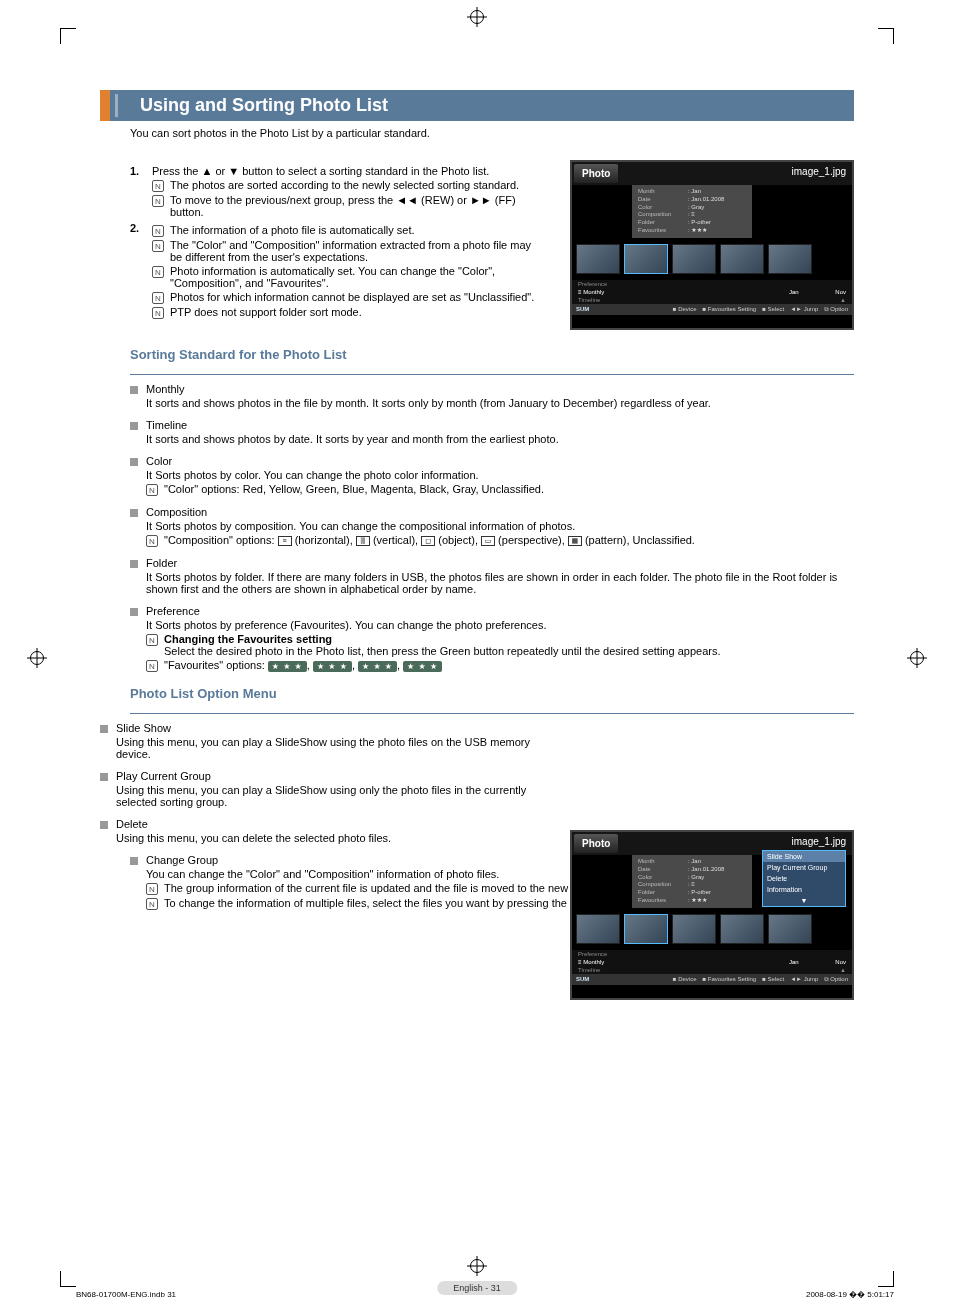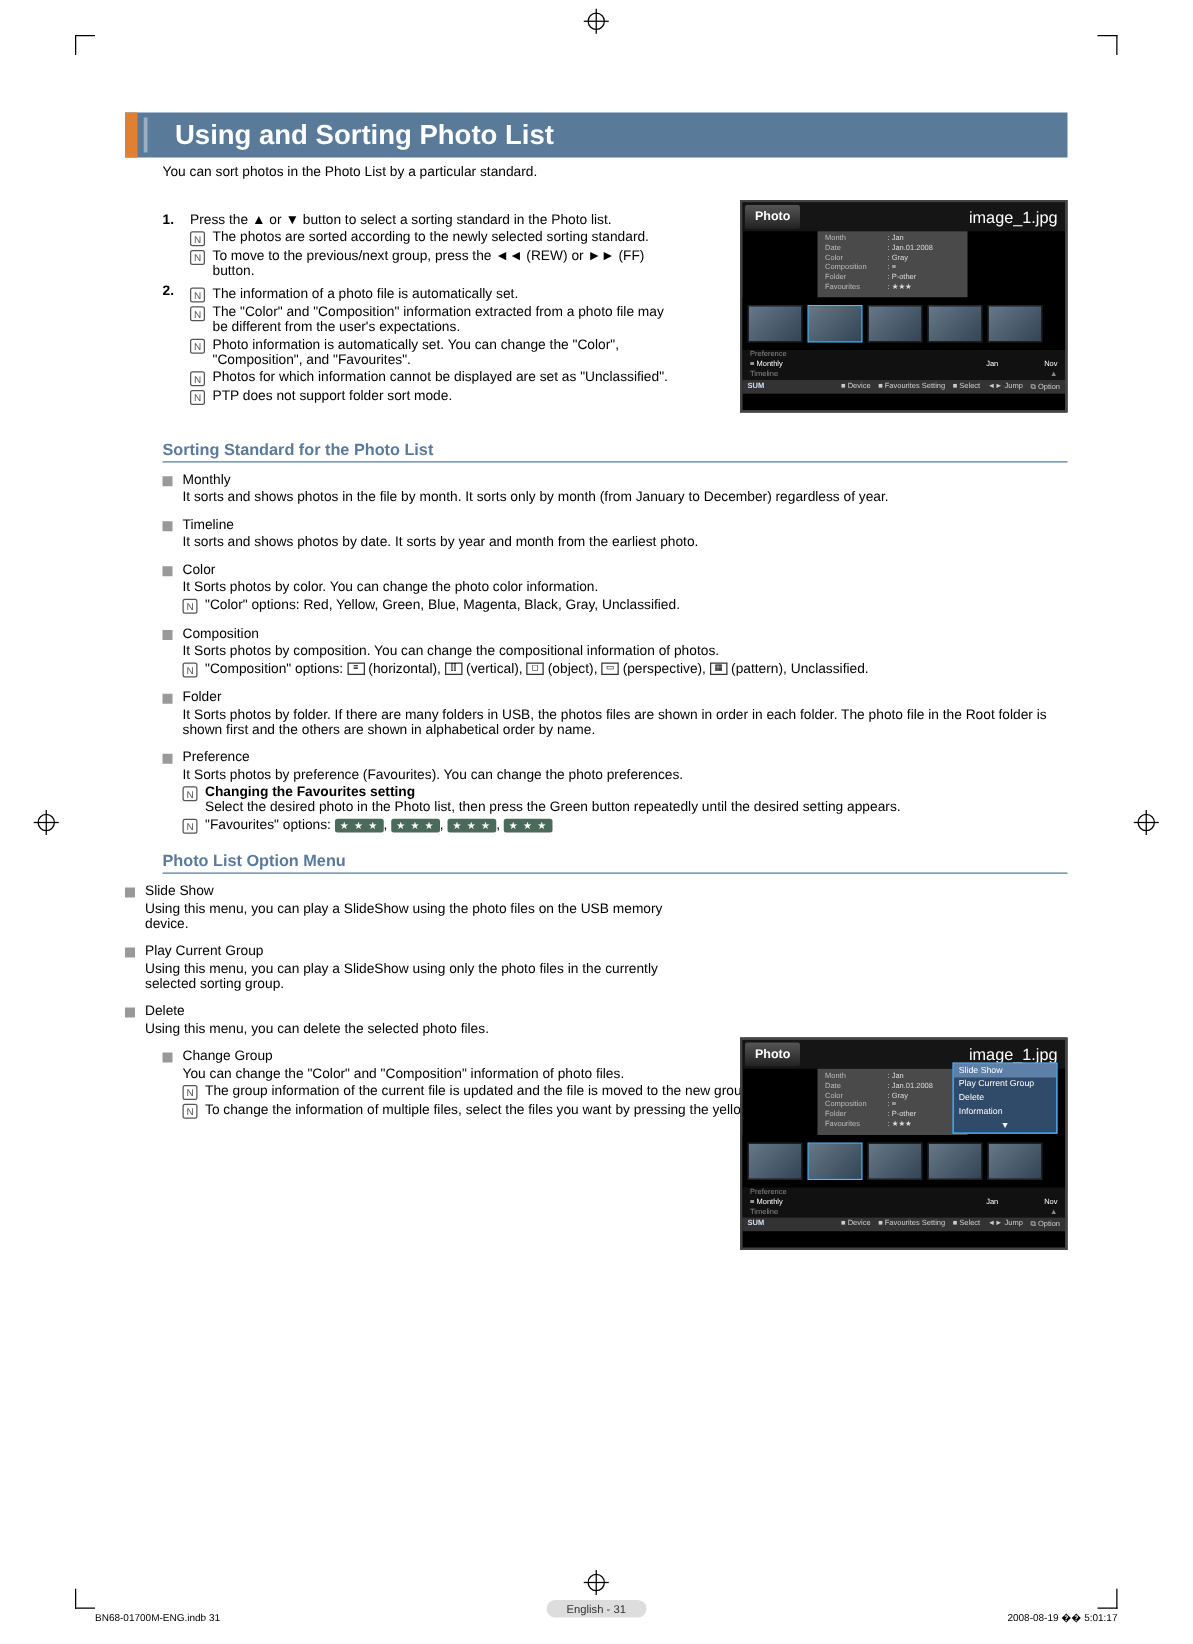--- a/index.html
+++ b/index.html
@@ -30,65 +30,65 @@
   .reg-mark::before, .reg-mark::after { content: ""; position: absolute; background: #000; }
   .reg-mark::before { width: 20px; height: 1px; top: 50%; left: -4px; transform: translateY(-50%); }
   .reg-mark::after { width: 1px; height: 20px; left: 50%; top: -4px; transform: translateX(-50%); }
   .page {
     position: absolute;
     top: 90px; left: 100px; right: 100px; bottom: 100px;
   }
   .title-bar {
     background: #5a7a9a;
     color: #fff;
-    font-size: 22px;
+    font-size: 18px;
     font-weight: bold;
     padding: 5px 12px 5px 30px;
     border-left: 10px solid #e08030;
     margin-bottom: 6px;
     position: relative;
   }
   .title-bar::before { content:""; position:absolute; left:5px; top:4px; bottom:4px; width:3px; background:rgba(255,255,255,.4); }
   .intro { margin-left: 30px; margin-bottom: 26px; font-size: 11px; }
   .numlist { margin-left: 30px; margin-bottom: 12px; }
   .numlist-row { display: flex; gap: 8px; margin-bottom: 2px; }
   .numlist-row .num { font-weight: bold; min-width: 14px; }
   .numlist-row .body { flex: 1; }
   .note { display: flex; gap: 6px; margin-top: 2px; margin-bottom: 2px; }
   .note .nicon {
     width: 12px; height: 12px; border: 1px solid #555; border-radius: 2px; font-size: 8px;
     display: inline-flex; align-items: center; justify-content: center; color: #555; flex-shrink: 0; margin-top: 1px;
   }
   .note .ntext { flex: 1; }
   .subhead {
     color: #5a7a9a; font-weight: bold; font-size: 13px;
-    border-bottom: 1px solid #5a7a9a; padding-bottom: 2px; margin: 14px 0 8px 30px;
+    border-bottom: 1px solid #5a7a9a; padding-bottom: 12px; margin: 14px 0 8px 30px;
   }
   .sortlist { margin-left: 30px; }
   .sortitem { margin-bottom: 10px; }
   .sortitem-head { display: flex; gap: 8px; margin-bottom: 2px; }
   .bullet { width: 8px; height: 8px; background: #999; margin-top: 3px; flex-shrink: 0; }
   .sortitem-title { flex: 1; }
   .sortitem-body { margin-left: 16px; }
   .inline-icon {
     display: inline-block; width: 14px; height: 10px; border: 1px solid #333; vertical-align: middle;
     font-size: 7px; text-align: center; line-height: 8px;
   }
   .fav-chip {
     display: inline-block; background: #4a6a5a; color: #fff; font-size: 8px; padding: 1px 4px;
     border-radius: 2px; letter-spacing: 1px;
   }
   .tv-panel {
-    position: absolute; width: 262px; height: 170px; background: #000; border: 2px solid #444;
+    position: absolute; width: 284px; height: 170px; background: #000; border: 2px solid #444;
   }
   .tv1 { top: 70px; right: 0; }
   .tv2 { top: 740px; right: 0; }
   .tv-header { display: flex; justify-content: space-between; background: #151515; }
   .tv-header-left { color: #fff; font-weight: bold; font-size: 10px; padding: 4px 8px; background: linear-gradient(#555,#222); border-radius: 2px; margin: 2px; }
-  .tv-header-right { color: #fff; font-size: 13px; padding: 4px 6px; }
+  .tv-header-right { color: #fff; font-size: 10px; padding: 4px 6px; }
   .tv-meta { background: #4a4a4a; color: #bbb; font-size: 6px; padding: 3px 6px; line-height: 1.3; width: 120px; margin-left: 60px; }
   .tv-meta-row { display: flex; }
   .tv-meta-row .k { width: 50px; }
   .tv-meta-row .v { color: #ddd; }
   .tv-thumbs { display: flex; gap: 4px; padding: 6px 4px; background: #000; }
   .tv-thumb { width: 44px; height: 30px; background: linear-gradient(135deg,#678,#345); border: 1px solid #222; }
   .tv-thumb.sel { border: 1px solid #5bf; }
   .tv-sortlist { background: #111; font-size: 6px; color: #888; }
   .tv-sortrow { display: flex; justify-content: space-between; padding: 1px 6px; }
   .tv-sortrow.sel { color: #fff; }

